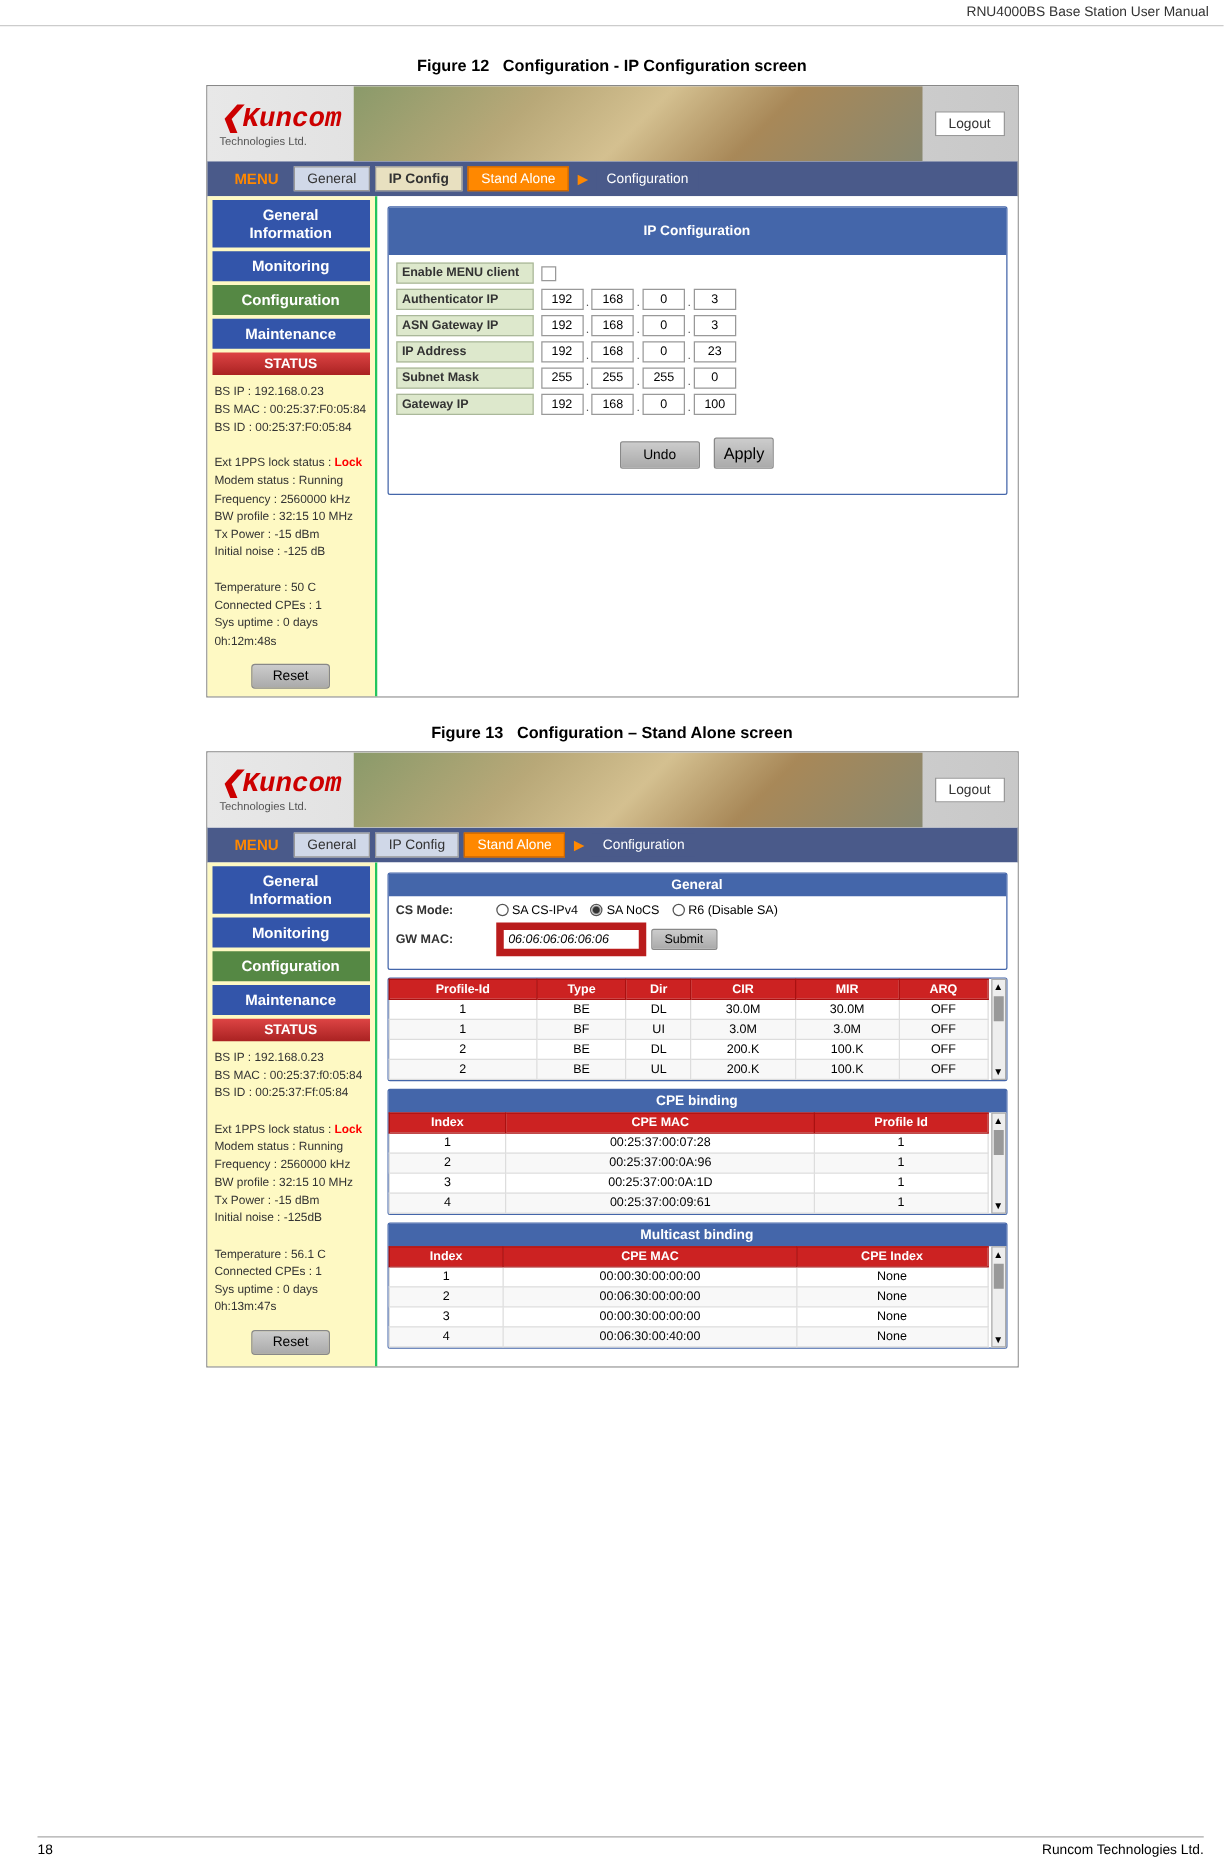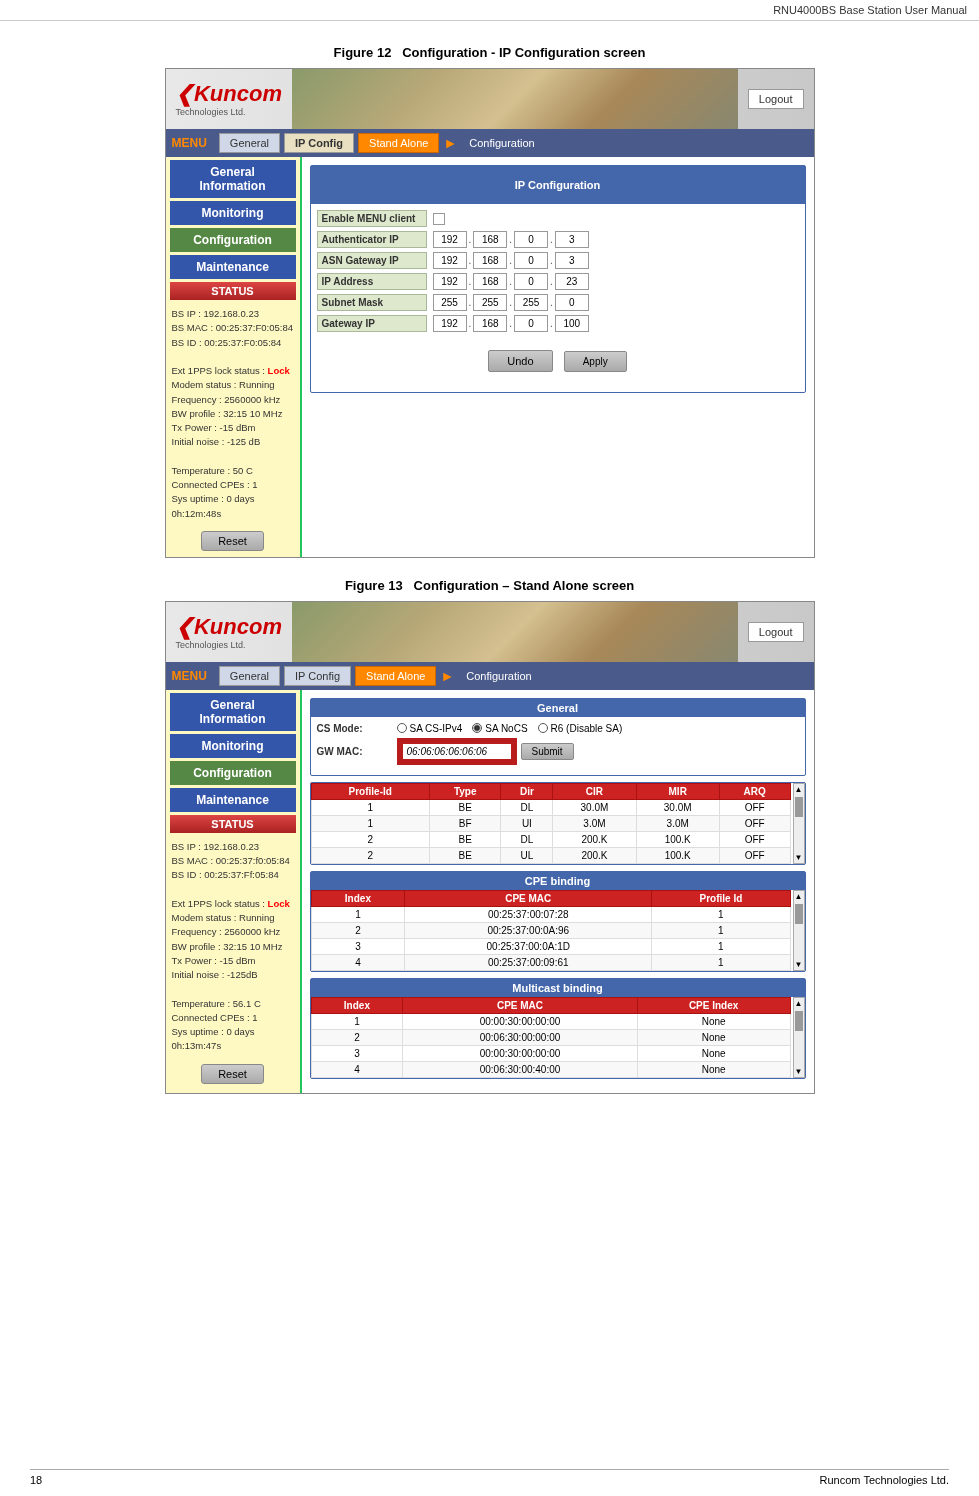--- a/index.html
+++ b/index.html
@@ -59,21 +59,21 @@
     .banner-logo {
       display: flex;
       flex-direction: column;
     }
 
     .logo-runcom {
       font-size: 22px;
       font-weight: bold;
       color: #cc0000;
       font-style: italic;
-      font-family: Liberation Sans, sans-serif;
+      font-family: Liberation Mono, monospace;
     }
 
     .logo-sub {
       font-size: 9px;
       color: #555;
     }
 
     .banner-center-img {
       flex: 1;
       height: 60px;
@@ -97,20 +97,21 @@
       display: flex;
       align-items: center;
       gap: 4px;
     }
 
     .nav-menu-label {
       color: #ff8800;
       font-size: 12px;
       font-weight: bold;
       margin-right: 8px;
+      margin-left: 16px;
     }
 
     .nav-tab {
       padding: 3px 10px;
       font-size: 11px;
       border: 1px solid #999;
       cursor: pointer;
       background: #d0d8e8;
       color: #333;
     }
@@ -250,21 +251,21 @@
       font-weight: bold;
       color: #333;
       background: #dde8cc;
       padding: 2px 4px;
       border: 1px solid #aab89a;
     }
 
     .config-value {
       display: flex;
       gap: 2px;
-      align-items: center;
+      align-items: flex-end;
       margin-left: 6px;
     }
 
     .ip-box {
       width: 34px;
       border: 1px solid #999;
       padding: 2px 3px;
       font-size: 10px;
       text-align: center;
       background: #fff;
@@ -290,22 +291,22 @@
       padding: 4px 18px;
       font-size: 11px;
       cursor: pointer;
       margin: 8px 4px;
     }
 
     .btn-apply {
       background: linear-gradient(to bottom, #cccccc, #aaaaaa);
       border: 1px solid #888;
       border-radius: 2px;
-      padding: 4px 18px;
-      font-size: 10px;
+      padding: 4px 7px;
+      font-size: 13px;
       cursor: pointer;
       margin: 8px 4px;
     }
 
     .btn-row {
       text-align: center;
       padding: 6px 0;
     }
 
     
@@ -447,21 +448,21 @@
       height: 20px;
       background: #999;
       margin: 2px 0;
     }
 
     
     .page-footer {
       position: absolute;
       bottom: 10px;
       left: 30px;
-      right: 30px;
+      right: 16px;
       display: flex;
       justify-content: space-between;
       font-size: 11px;
       border-top: 1px solid #aaa;
       padding-top: 4px;
     }
   </style>
 </head>
 <body>
 

